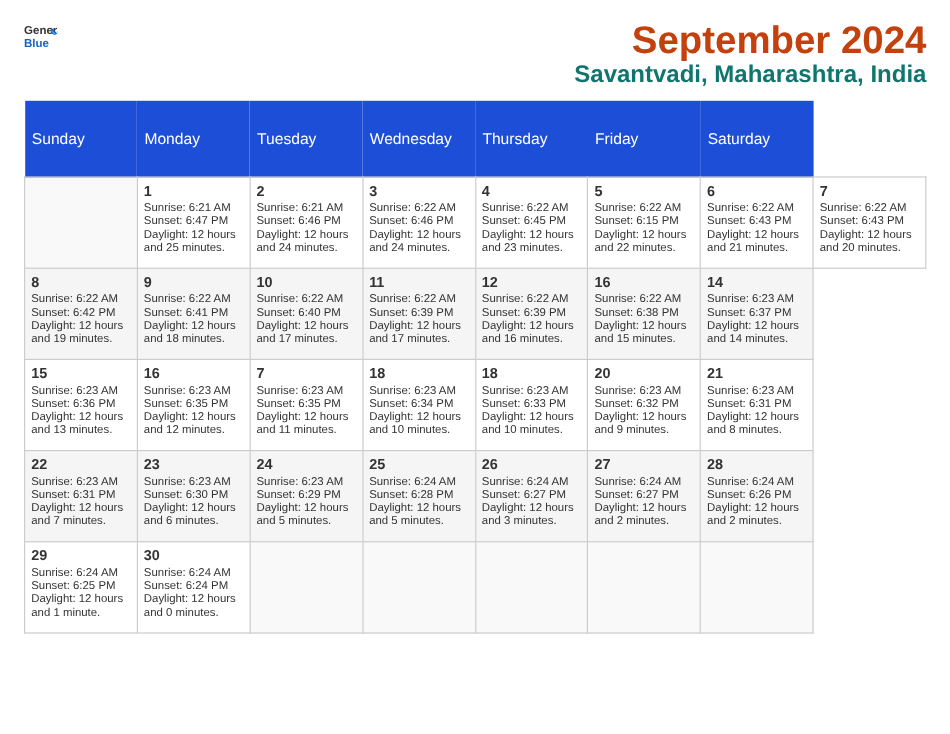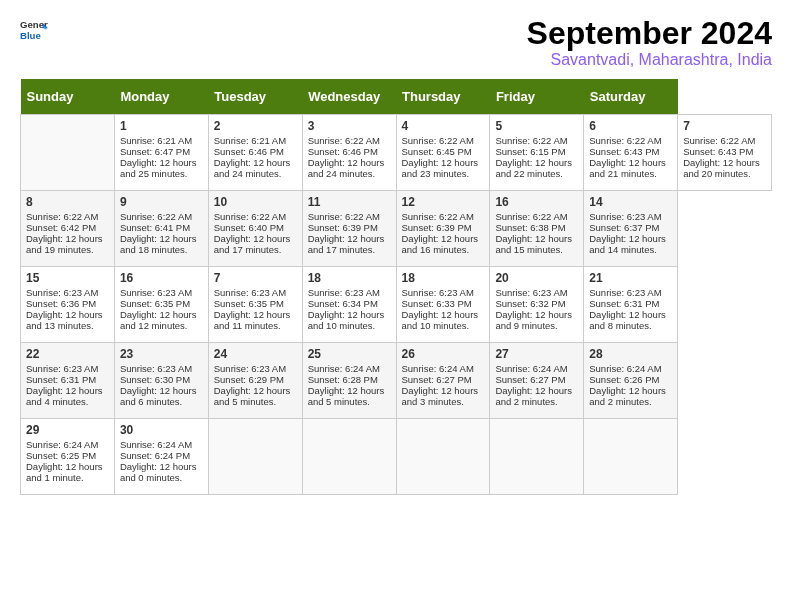--- a/index.html
+++ b/index.html
@@ -28,40 +28,40 @@
     .logo-icon {
       width: 28px;
       height: 28px;
     }
     .title-block {
       text-align: right;
     }
     .title-block h1 {
       font-size: 32px;
       font-weight: bold;
-      color: #000000;
+      color: #c2410c;
       line-height: 1.1;
     }
     .title-block h2 {
-      font-size: 16px;
-      color: #8b5cf6;
-      font-weight: normal;
+      font-size: 20px;
+      color: #0f766e;
+      font-weight: bold;
     }
     table {
       width: 100%;
       border-collapse: collapse;
       table-layout: fixed;
     }
     thead tr th {
-      background-color: #4d7c0f;
+      background-color: #1d4ed8;
       color: #fff;
       text-align: left;
-      padding: 10px 6px;
+      padding: 24px 6px;
       font-size: 13px;
-      font-weight: bold;
+      font-weight: normal;
     }
     tbody tr td {
       border: 1px solid #ccc;
       vertical-align: top;
       padding: 4px 5px;
       font-size: 9.5px;
       color: #333;
       height: 76px;
       background: #fff;
     }
@@ -132,21 +132,21 @@
         <tr>
           <td><span class="day-num">15</span><span>Sunrise: 6:23 AM</span><br><span>Sunset: 6:36 PM</span><br><span>Daylight: 12 hours and 13 minutes.</span></td>
           <td><span class="day-num">16</span><span>Sunrise: 6:23 AM</span><br><span>Sunset: 6:35 PM</span><br><span>Daylight: 12 hours and 12 minutes.</span></td>
           <td><span class="day-num">7</span><span>Sunrise: 6:23 AM</span><br><span>Sunset: 6:35 PM</span><br><span>Daylight: 12 hours and 11 minutes.</span></td>
           <td><span class="day-num">18</span><span>Sunrise: 6:23 AM</span><br><span>Sunset: 6:34 PM</span><br><span>Daylight: 12 hours and 10 minutes.</span></td>
           <td><span class="day-num">18</span><span>Sunrise: 6:23 AM</span><br><span>Sunset: 6:33 PM</span><br><span>Daylight: 12 hours and 10 minutes.</span></td>
           <td><span class="day-num">20</span><span>Sunrise: 6:23 AM</span><br><span>Sunset: 6:32 PM</span><br><span>Daylight: 12 hours and 9 minutes.</span></td>
           <td><span class="day-num">21</span><span>Sunrise: 6:23 AM</span><br><span>Sunset: 6:31 PM</span><br><span>Daylight: 12 hours and 8 minutes.</span></td>
         </tr>
         <tr>
-          <td><span class="day-num">22</span><span>Sunrise: 6:23 AM</span><br><span>Sunset: 6:31 PM</span><br><span>Daylight: 12 hours and 4 minutes.</span></td>
+          <td><span class="day-num">22</span><span>Sunrise: 6:23 AM</span><br><span>Sunset: 6:31 PM</span><br><span>Daylight: 12 hours and 7 minutes.</span></td>
           <td><span class="day-num">23</span><span>Sunrise: 6:23 AM</span><br><span>Sunset: 6:30 PM</span><br><span>Daylight: 12 hours and 6 minutes.</span></td>
           <td><span class="day-num">24</span><span>Sunrise: 6:23 AM</span><br><span>Sunset: 6:29 PM</span><br><span>Daylight: 12 hours and 5 minutes.</span></td>
           <td><span class="day-num">25</span><span>Sunrise: 6:24 AM</span><br><span>Sunset: 6:28 PM</span><br><span>Daylight: 12 hours and 5 minutes.</span></td>
           <td><span class="day-num">26</span><span>Sunrise: 6:24 AM</span><br><span>Sunset: 6:27 PM</span><br><span>Daylight: 12 hours and 3 minutes.</span></td>
           <td><span class="day-num">27</span><span>Sunrise: 6:24 AM</span><br><span>Sunset: 6:27 PM</span><br><span>Daylight: 12 hours and 2 minutes.</span></td>
           <td><span class="day-num">28</span><span>Sunrise: 6:24 AM</span><br><span>Sunset: 6:26 PM</span><br><span>Daylight: 12 hours and 2 minutes.</span></td>
         </tr>
         <tr>
           <td><span class="day-num">29</span><span>Sunrise: 6:24 AM</span><br><span>Sunset: 6:25 PM</span><br><span>Daylight: 12 hours and 1 minute.</span></td>
           <td><span class="day-num">30</span><span>Sunrise: 6:24 AM</span><br><span>Sunset: 6:24 PM</span><br><span>Daylight: 12 hours and 0 minutes.</span></td>

